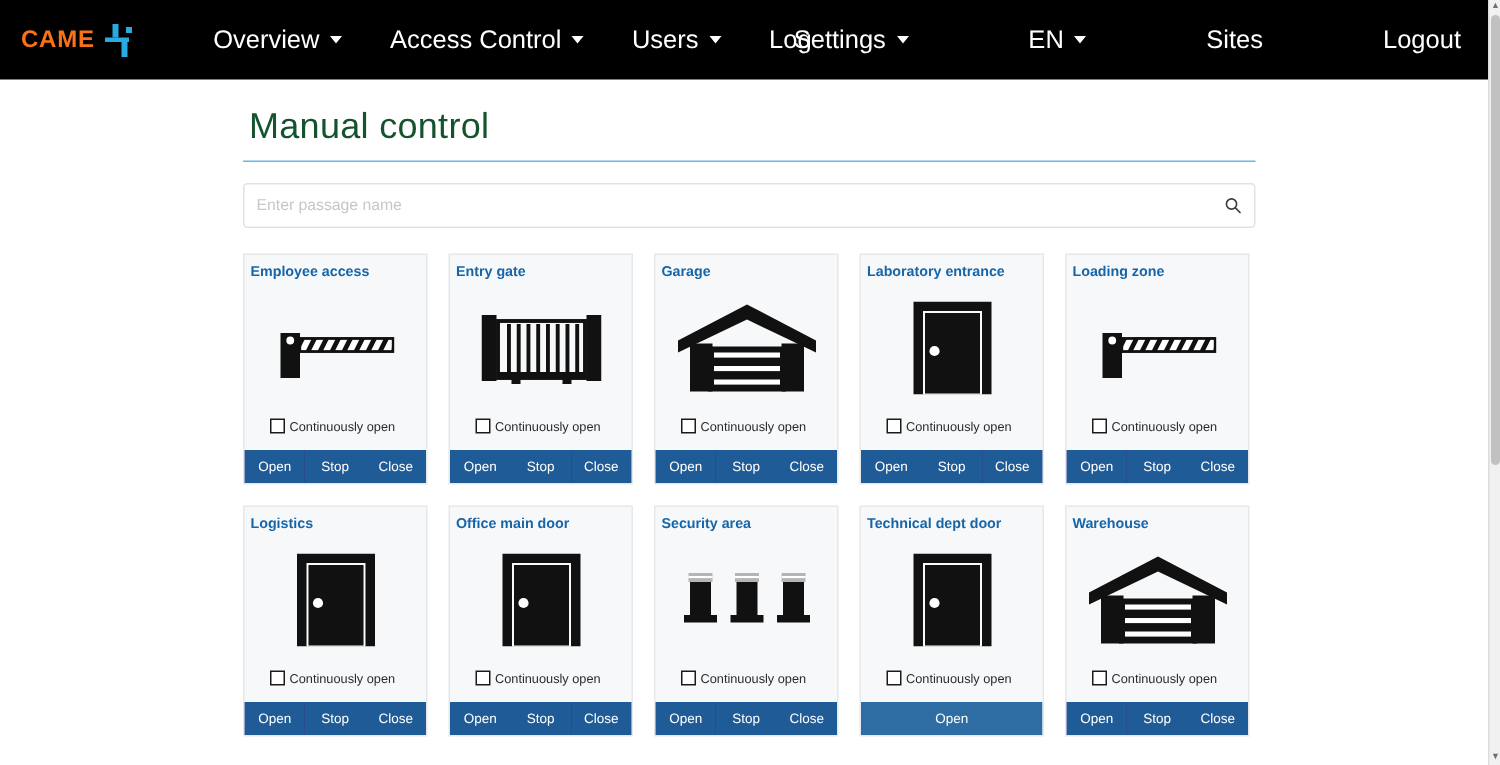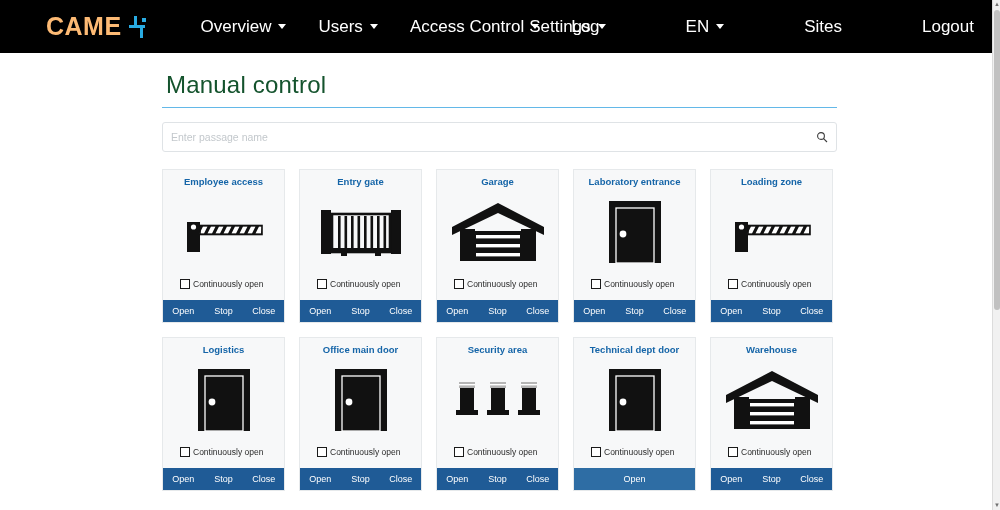--- a/index.html
+++ b/index.html
@@ -19,26 +19,25 @@
     align-items: center;
     padding: 0 0 0 14px;
   }
   .logo {
     display: flex;
     align-items: center;
     gap: 7px;
     margin-right: 36px;
   }
   .logo-word {
-    color: #fdba74;
-    font-size: 25px;
+    color: #f97316;
+    font-size: 16px;
     font-weight: bold;
     letter-spacing: 0.5px;
     line-height: 1;
-    margin-left: 32px;
   }
   .logo-mark { position: relative; width: 20px; height: 22px; }
   .logo-mark i { position: absolute; background: #29ABE2; display: block; }
   .logo-mark .v1 { left: 5px;  top: 0px;  width: 3.5px; height: 9px; }
   .logo-mark .h1 { left: 0px;  top: 9px;  width: 16px;  height: 3.5px; }
   .logo-mark .v2 { left: 11px; top: 12px; width: 3.5px; height: 10px; }
   .logo-mark .d1 { left: 13.5px; top: 2px; width: 4px;  height: 4px; }
 
   .navitems { display: flex; align-items: center; gap: 0; }
   .navitem {
@@ -130,21 +129,21 @@
     border: 1px solid #e6e9eb;
     display: flex;
     flex-direction: column;
     height: 154px;
     overflow: hidden;
   }
   .card-title {
     color: #1565A8;
     font-size: 9.5px;
     font-weight: bold;
-    text-align: center;
+    text-align: left;
     padding: 7px 4px 0;
     line-height: 1.1;
   }
   .icon-area {
     flex: 1;
     display: flex;
     align-items: center;
     justify-content: center;
     padding-bottom: 2px;
   }
@@ -198,25 +197,25 @@
         <i class="v2"></i>
         <i class="d1"></i>
     </span>
   </div>
   <div class="navitems" id="nav-left">
     <div class="navitem">
       <span>Overview</span>
       <span class="caret"></span>
     </div>
     <div class="navitem">
+      <span>Access Control</span>
+      <span class="caret"></span>
+    </div>
+    <div class="navitem">
       <span>Users</span>
-      <span class="caret"></span>
-    </div>
-    <div class="navitem">
-      <span>Access Control</span>
       <span class="caret"></span>
     </div>
     <div class="navitem">
       <span>Log</span>
 
     </div>
     </div>
   <div class="nav-right" id="nav-right">
     <div class="navitem">
       <span>Settings</span>

